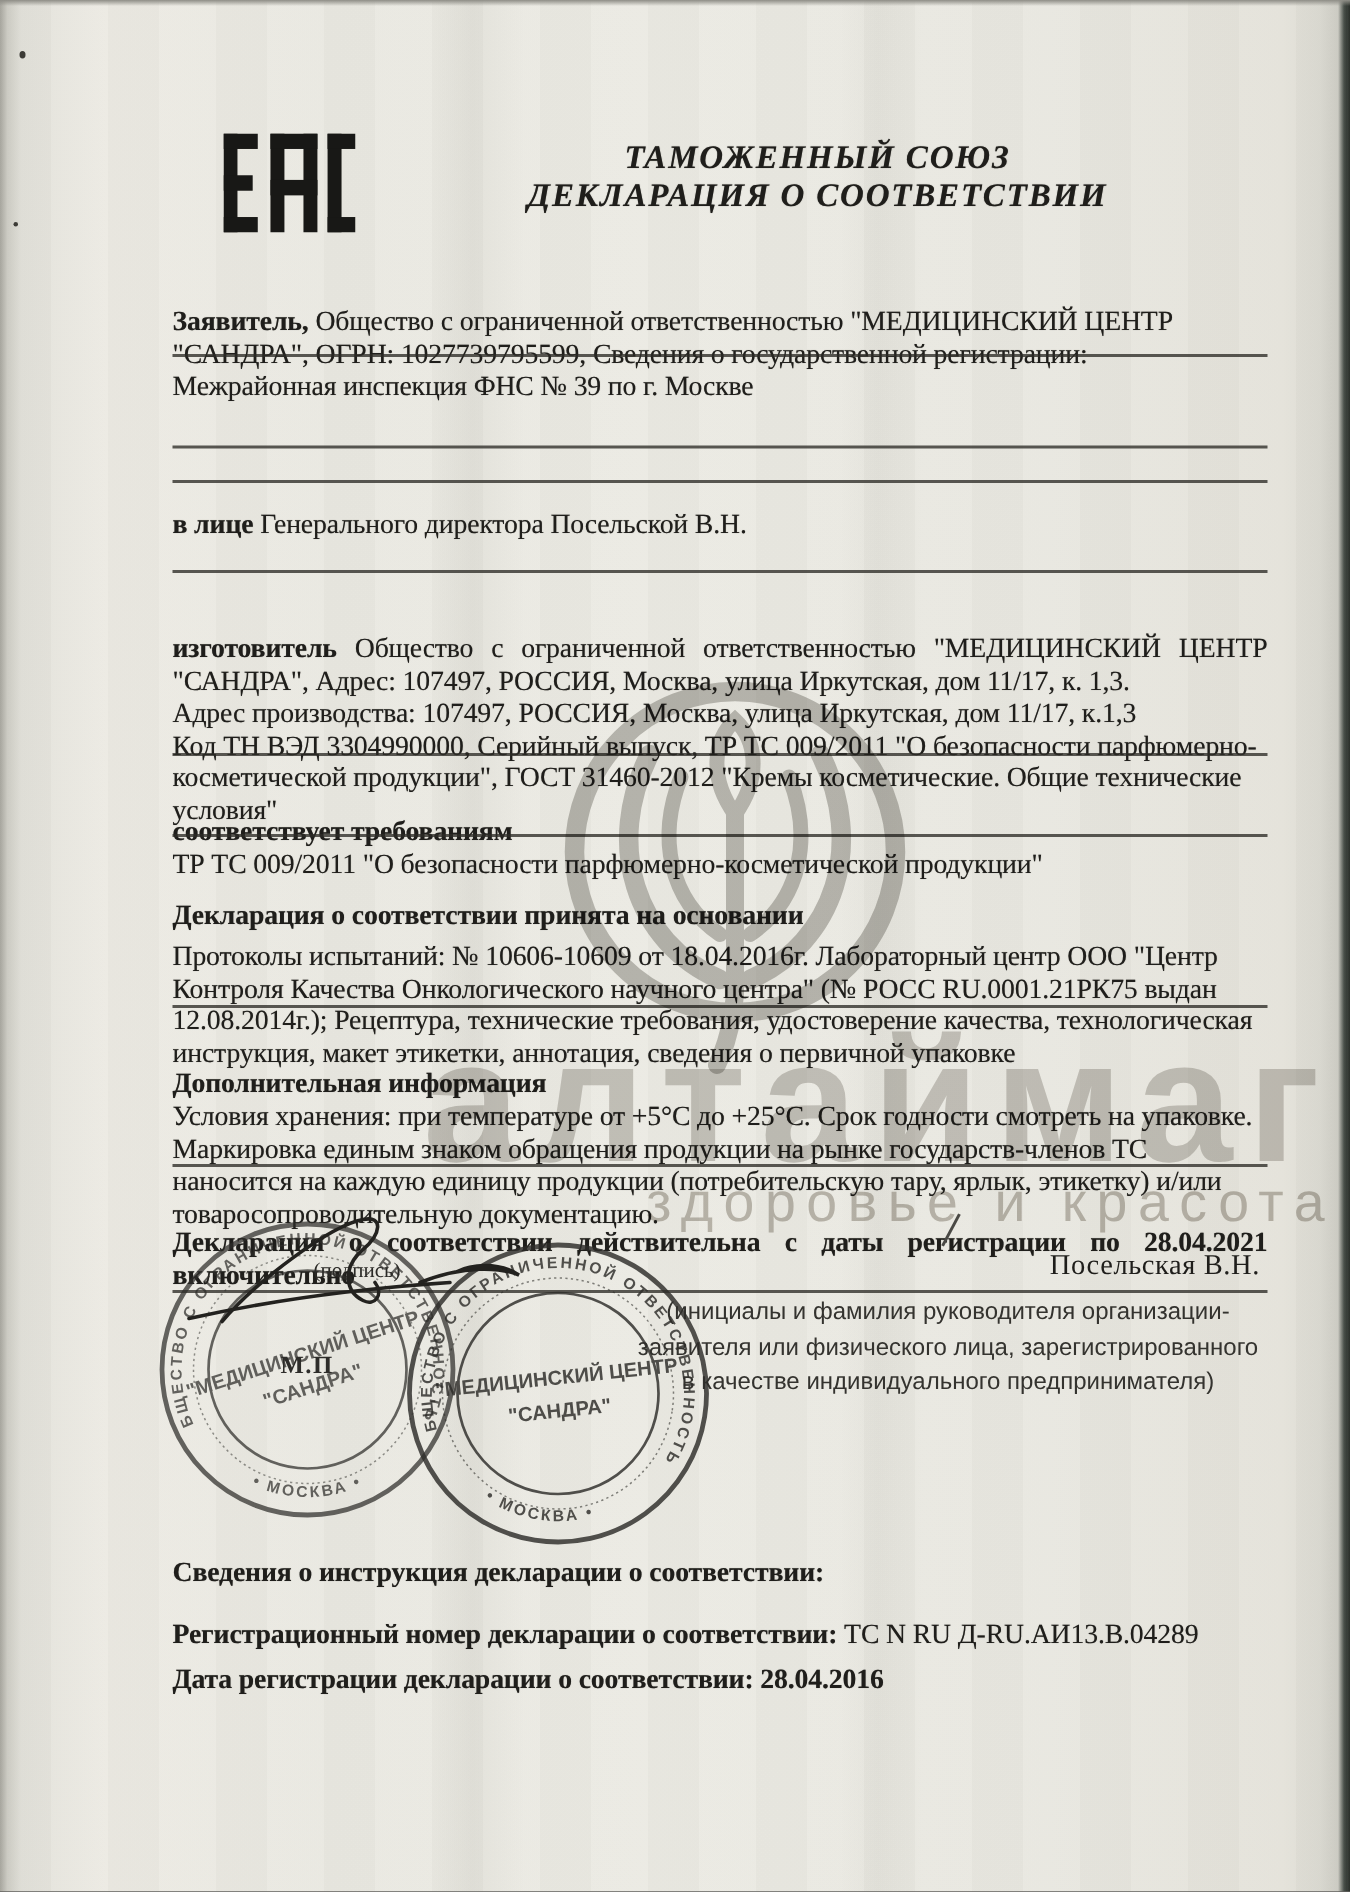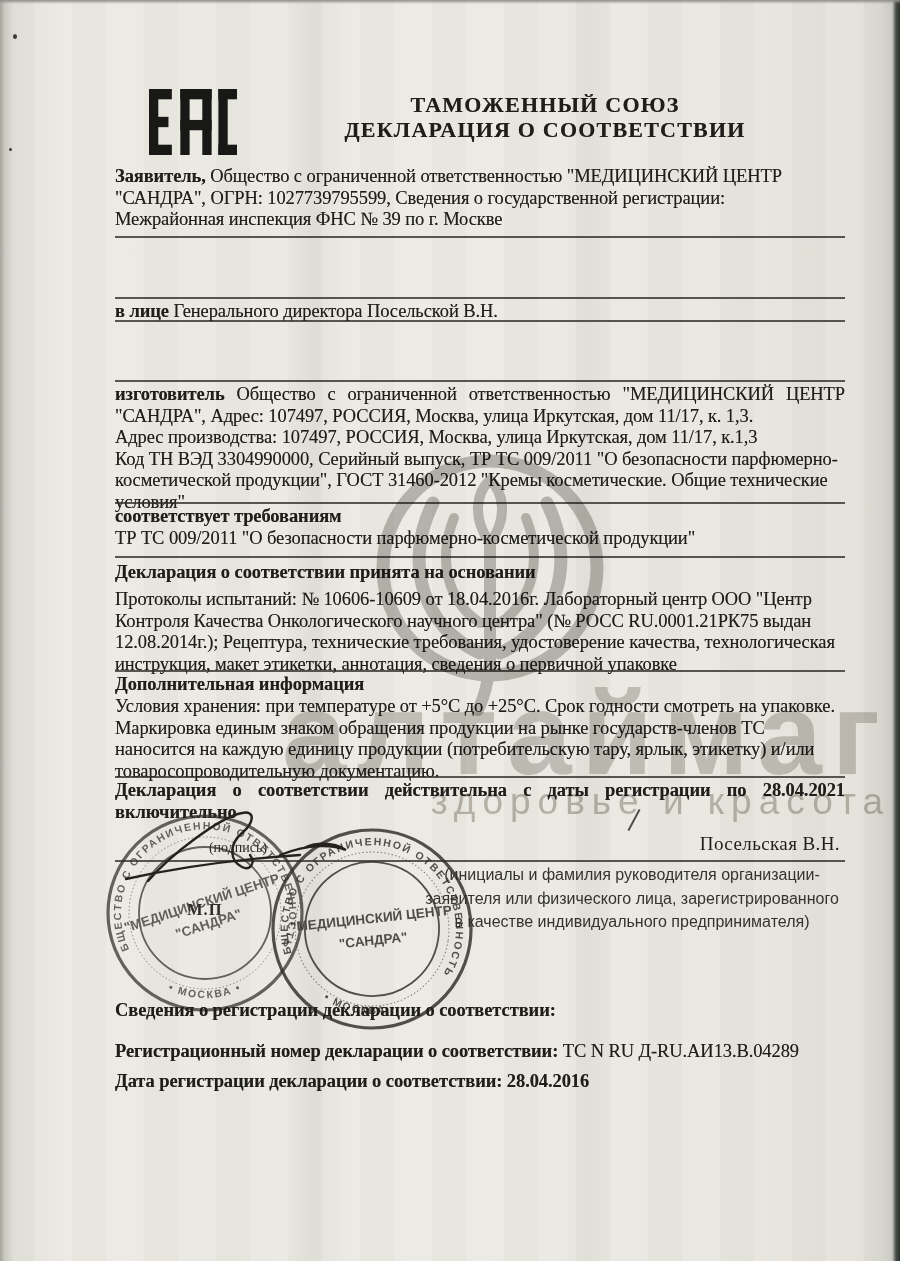--- a/index.html
+++ b/index.html
@@ -10,27 +10,27 @@
       #e9e8e1 220px,#ebeae3 430px,#e8e7e0 700px,#e4e2da 855px,#dcdbd3 880px,
       #cfcec6 892px,#49504a 896px,#232823 900px);
   }
   .streaks{position:absolute;inset:0;pointer-events:none;
     background:repeating-linear-gradient(90deg,rgba(70,70,60,.025) 0 34px,rgba(255,255,255,.03) 34px 72px),
     linear-gradient(90deg,transparent 290px,rgba(120,118,108,.07) 315px,transparent 350px),
     linear-gradient(90deg,transparent 560px,rgba(120,118,108,.05) 585px,transparent 615px);}
   .topshade{position:absolute;left:0;top:0;width:100%;height:4px;
     background:linear-gradient(#8f8e87,rgba(143,142,135,0));}
   .blk{position:absolute;left:115px;width:730px;font-size:18.5px;line-height:21.5px;
-    letter-spacing:-0.1px;text-shadow:0 0 .5px rgba(40,38,32,.55);}
+    letter-spacing:-0.1px;text-shadow:0 0 .5px rgba(40,38,32,.55);margin-top:39px;}
   .b{font-weight:bold;}
   .jst{text-align:justify;}
   .rule{position:absolute;left:115px;width:730px;height:2px;background:rgba(45,44,38,.78);}
   .title-blk{position:absolute;left:245px;top:92px;width:600px;text-align:center;
     font-weight:bold;font-size:22px;line-height:25px;letter-spacing:1.2px;
-    text-shadow:0 0 .6px rgba(30,28,24,.6);}
+    text-shadow:0 0 .6px rgba(30,28,24,.6);font-style:italic;}
   .eac{position:absolute;left:149px;top:89px;}
   .eac rect{fill:#181816;}
   .sig-caption{position:absolute;left:168px;top:840px;width:140px;text-align:center;
     font-size:14px;color:#2a2926;}
   .mp{position:absolute;left:187px;top:900px;font-size:16.5px;letter-spacing:1px;color:#2e2d2a;font-weight:bold;}
   .head-name{position:absolute;left:420px;top:833px;width:420px;text-align:right;
     font-size:19px;letter-spacing:.4px;}
   .head-caption{position:absolute;left:420px;top:863px;width:424px;text-align:center;
     font-family:"Liberation Sans",sans-serif;font-size:16px;line-height:23.5px;color:#34332f;}
   .pen-tick{position:absolute;left:633px;top:808px;width:2px;height:24px;background:#4a4945;
@@ -155,21 +155,21 @@
         <text class="scenter" y="16" text-anchor="middle">"САНДРА"</text>
       </g>
     </g>
     <g>
       <path class="ink" d="M 36,76 C 90,64 150,56 210,52"></path>
       <path class="ink" d="M 58,78 C 80,52 130,14 152,10 C 166,7 164,20 152,30 C 138,42 140,58 152,64 C 160,68 166,60 160,52"></path>
       <path class="ink" d="M 190,52 C 220,40 244,42 256,47 C 242,38 224,40 214,45"></path>
     </g>
   </svg>
 
-  <div class="blk b" style="top:1000px">Сведения о регистрации декларации о соответствии:</div>
+  <div class="blk b" style="top:1000px">Сведения о инструкция декларации о соответствии:</div>
   <div class="blk" style="top:1041px">
     <span class="b">Регистрационный номер декларации о соответствии:</span>
     <span>ТС N RU Д-RU.АИ13.В.04289</span>
   </div>
   <div class="blk" style="top:1071px">
     <span class="b">Дата регистрации декларации о соответствии:</span>
     <span class="b">28.04.2016</span>
   </div>
 
   <svg class="wm-logo" width="250" height="270" viewBox="0 0 250 270" role="img" aria-label="leaf-circle-emblem">

